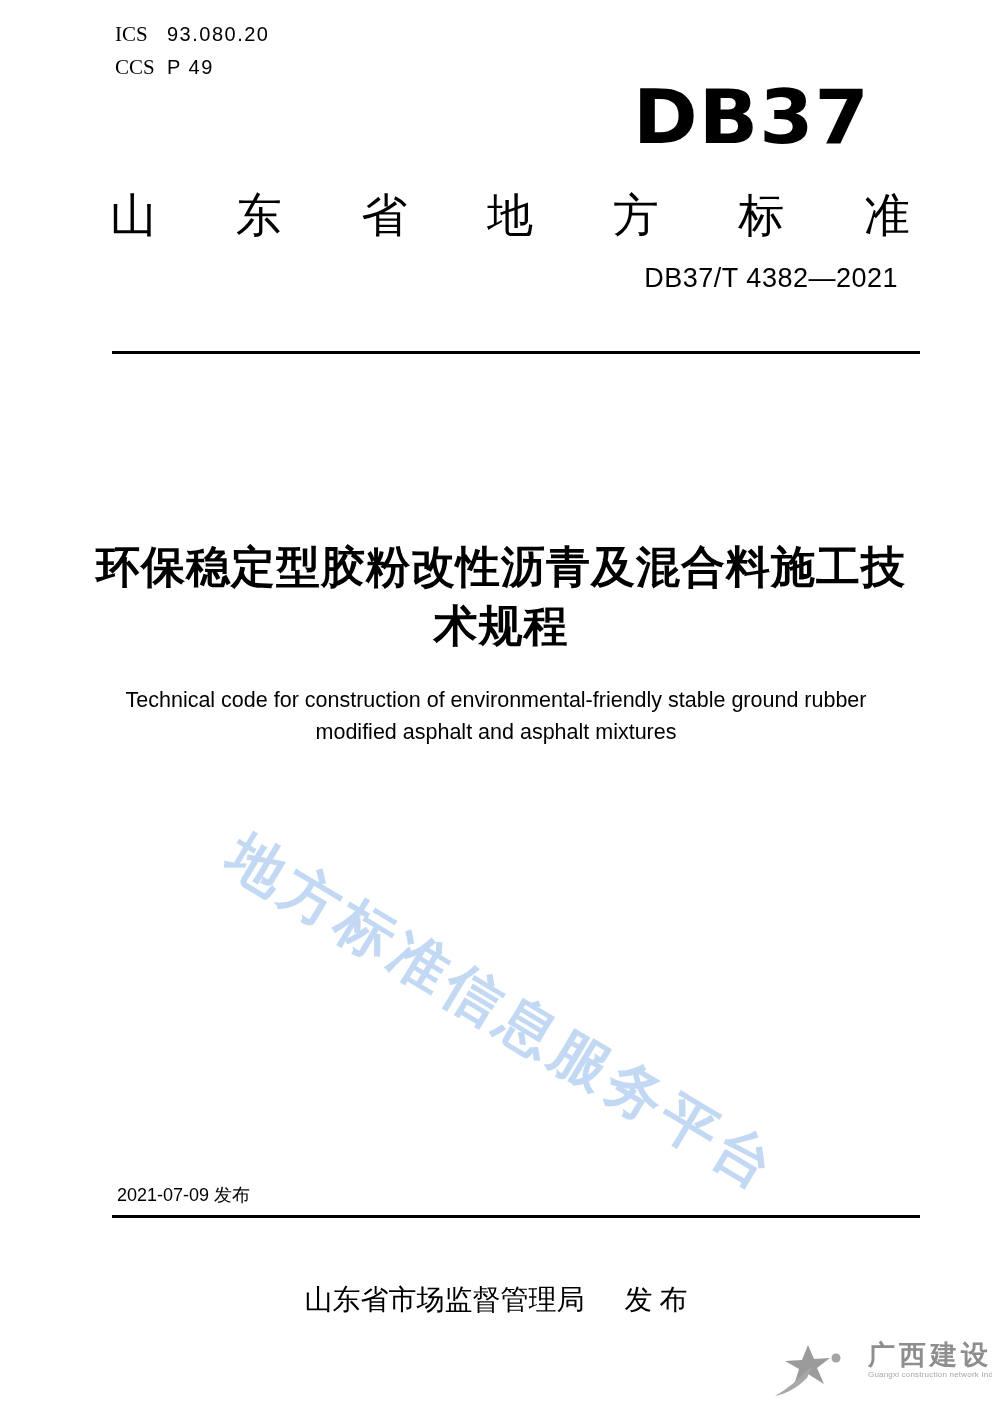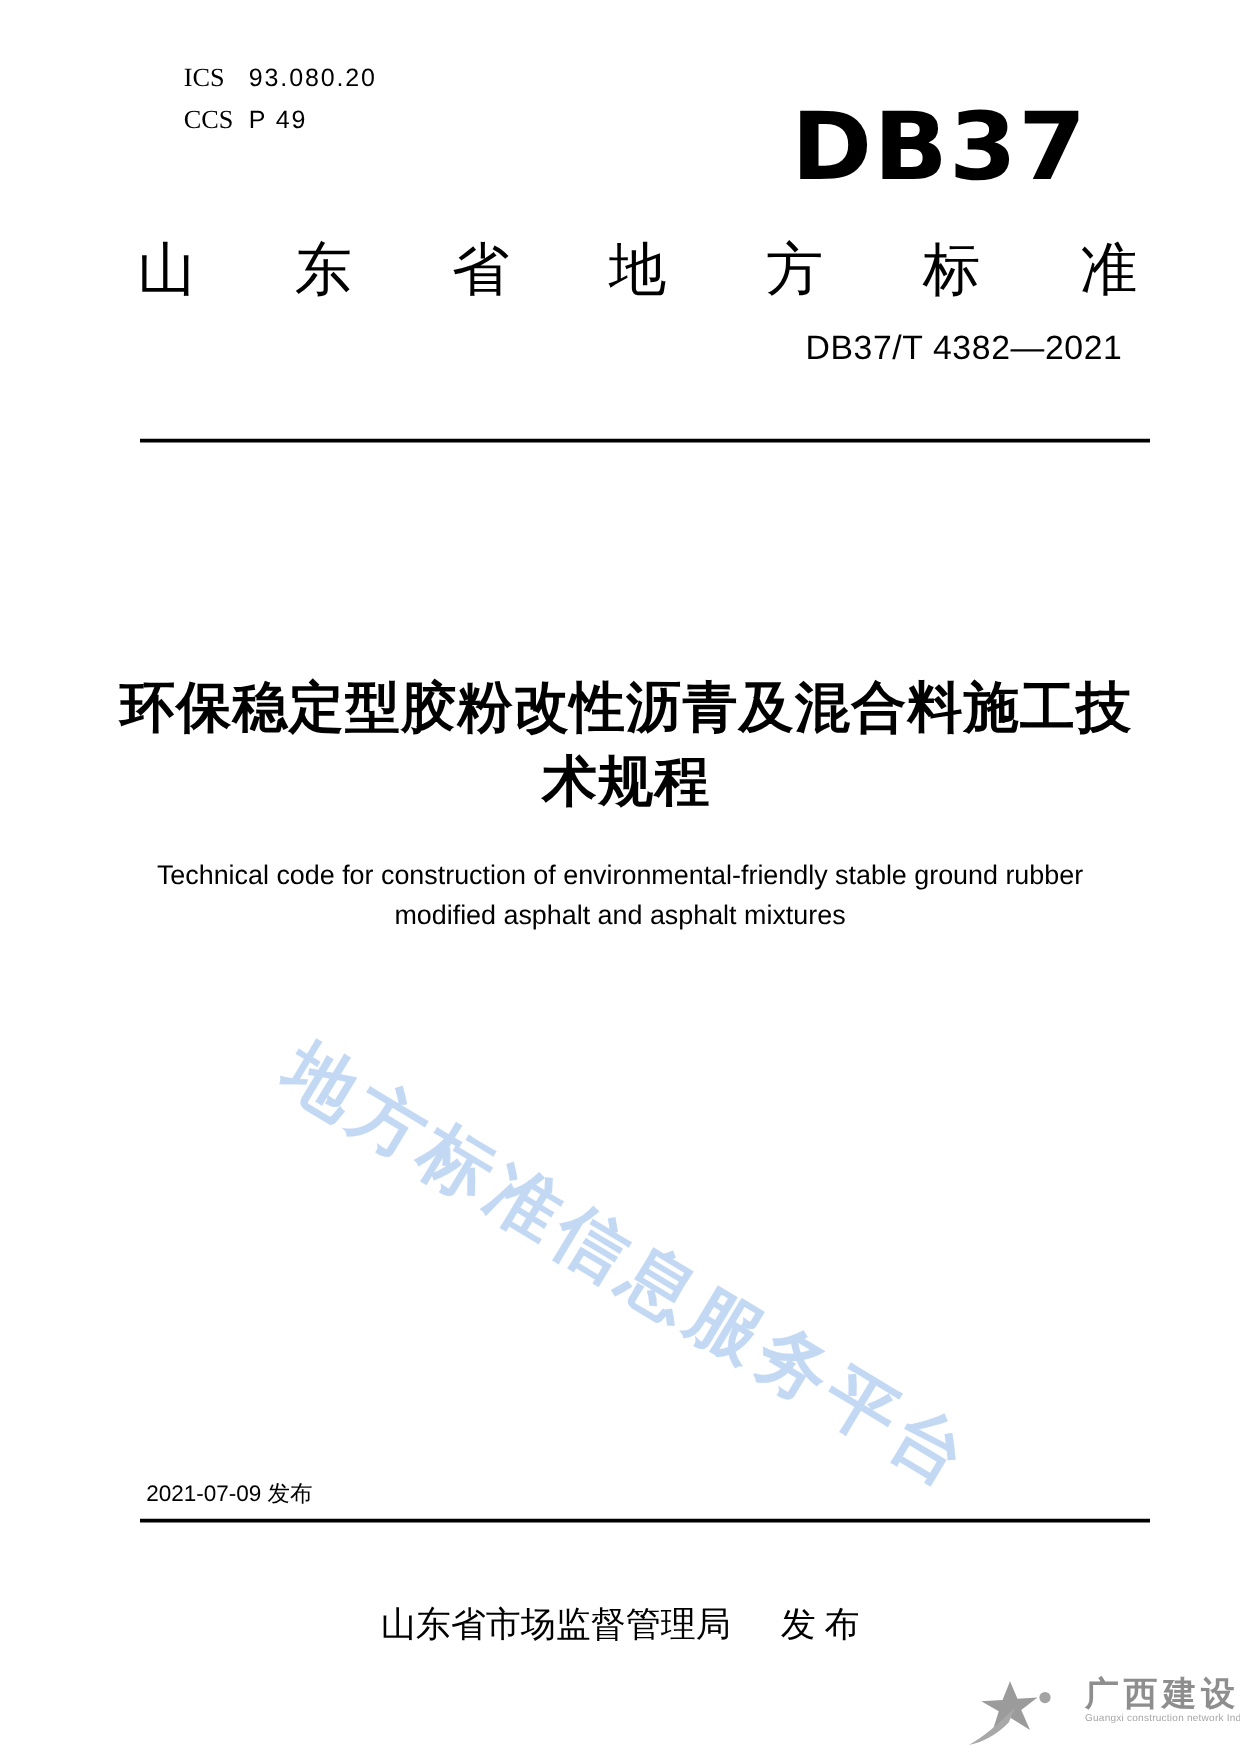--- a/index.html
+++ b/index.html
@@ -10,22 +10,21 @@
     background: #ffffff;
     overflow: hidden;
     font-family: "Liberation Sans", sans-serif;
     color: #000;
   }
 
   
   .ics-block {
     position: absolute;
     left: 115px;
-    top: 50px;
-    margin-left: 32px;
+    top: 22px;
   }
   .ics-row { display: flex; align-items: baseline; height: 33px; }
   .ics-row .code-label {
     font-family: "Liberation Serif", serif;
     font-size: 21px;
     width: 52px;
   }
   .ics-row .code-value {
     font-size: 20px;
     letter-spacing: 1.5px;

